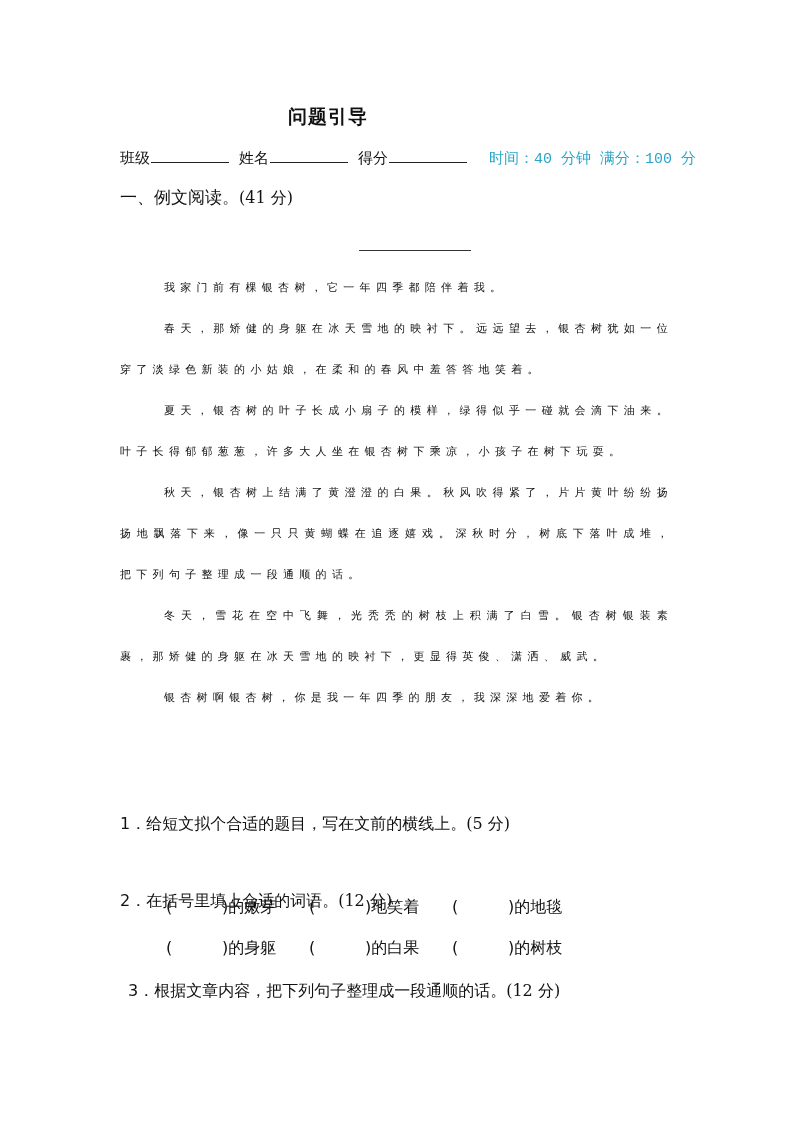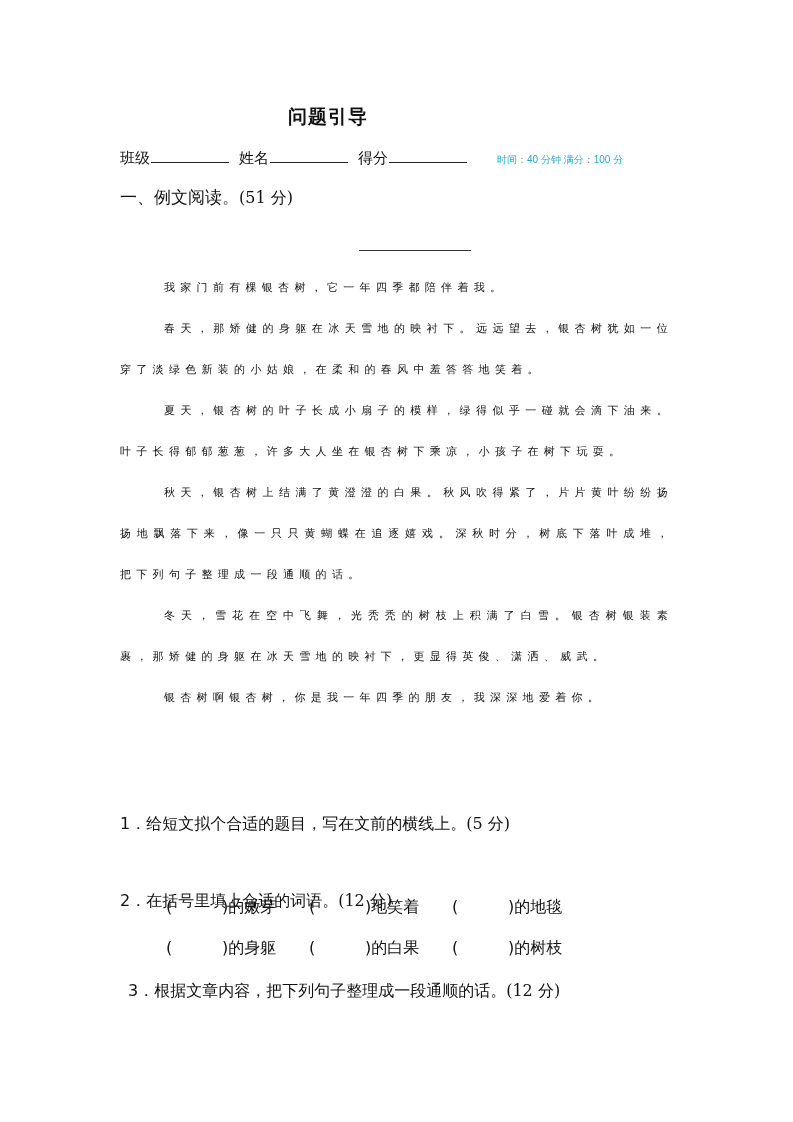--- a/index.html
+++ b/index.html
@@ -8,30 +8,30 @@
       font-family: "DejaVu Serif", "Liberation Serif", serif;
       color: #111111;
     }
     .page-title {
       position: absolute; top: 104px; left: 0; width: 656px;
       text-align: center; font-family: "DejaVu Sans", "Liberation Sans", sans-serif;
       font-weight: bold; font-size: 19px; letter-spacing: 1px;
     }
     .info-row {
       position: absolute; top: 148px; left: 120px; width: 560px;
-      font-family: Liberation Sans, sans-serif; font-size: 15px;
+      font-family: Liberation Mono, monospace; font-size: 15px;
       display: flex; align-items: baseline; white-space: nowrap;
     }
     .info-row .field { display: inline-flex; align-items: baseline; margin-right: 10px; }
     .info-row .blank {
       display: inline-block; width: 78px; border-bottom: 1px solid #222;
       height: 14px; margin-left: 1px;
     }
     .info-row .meta {
-      margin-left: 20px; color: #2ba6c8; font-size: 10px;
+      margin-left: 12px; color: #2ba6c8; font-size: 15px;
     }
     .section-heading {
       position: absolute; top: 186px; left: 120px;
       font-family: "DejaVu Sans", "Liberation Sans", sans-serif; font-size: 17px;
     }
     .section-heading .score { font-family: "DejaVu Serif", "Liberation Serif", serif; font-size: 16px; }
     .title-blank {
       position: absolute; top: 250px; left: 359px; width: 112px;
       border-bottom: 1px solid #333; height: 0;
     }
@@ -77,21 +77,21 @@
     <span class="blank"></span>
   </span>
   <span class="field">
     <span>得分</span>
     <span class="blank"></span>
   </span>
   <span class="meta">时间：40 分钟 满分：100 分</span>
 </div>
 
 <div class="section-heading">
-  <span>一、例文阅读。</span><span class="score">(51 分)</span>
+  <span>一、例文阅读。</span><span class="score">(41 分)</span>
 </div>
 
 <div class="title-blank"></div>
 
 <div class="passage">
   <p>我家门前有棵银杏树，它一年四季都陪伴着我。</p>
   <p>春天，那矫健的身躯在冰天雪地的映衬下。远远望去，银杏树犹如一位穿了淡绿色新装的小姑娘，在柔和的春风中羞答答地笑着。</p>
   <p>夏天，银杏树的叶子长成小扇子的模样，绿得似乎一碰就会滴下油来。叶子长得郁郁葱葱，许多大人坐在银杏树下乘凉，小孩子在树下玩耍。</p>
   <p>秋天，银杏树上结满了黄澄澄的白果。秋风吹得紧了，片片黄叶纷纷扬扬地飘落下来，像一只只黄蝴蝶在追逐嬉戏。深秋时分，树底下落叶成堆，把下列句子整理成一段通顺的话。</p>
   <p>冬天，雪花在空中飞舞，光秃秃的树枝上积满了白雪。银杏树银装素裹，那矫健的身躯在冰天雪地的映衬下，更显得英俊、潇洒、威武。</p>

